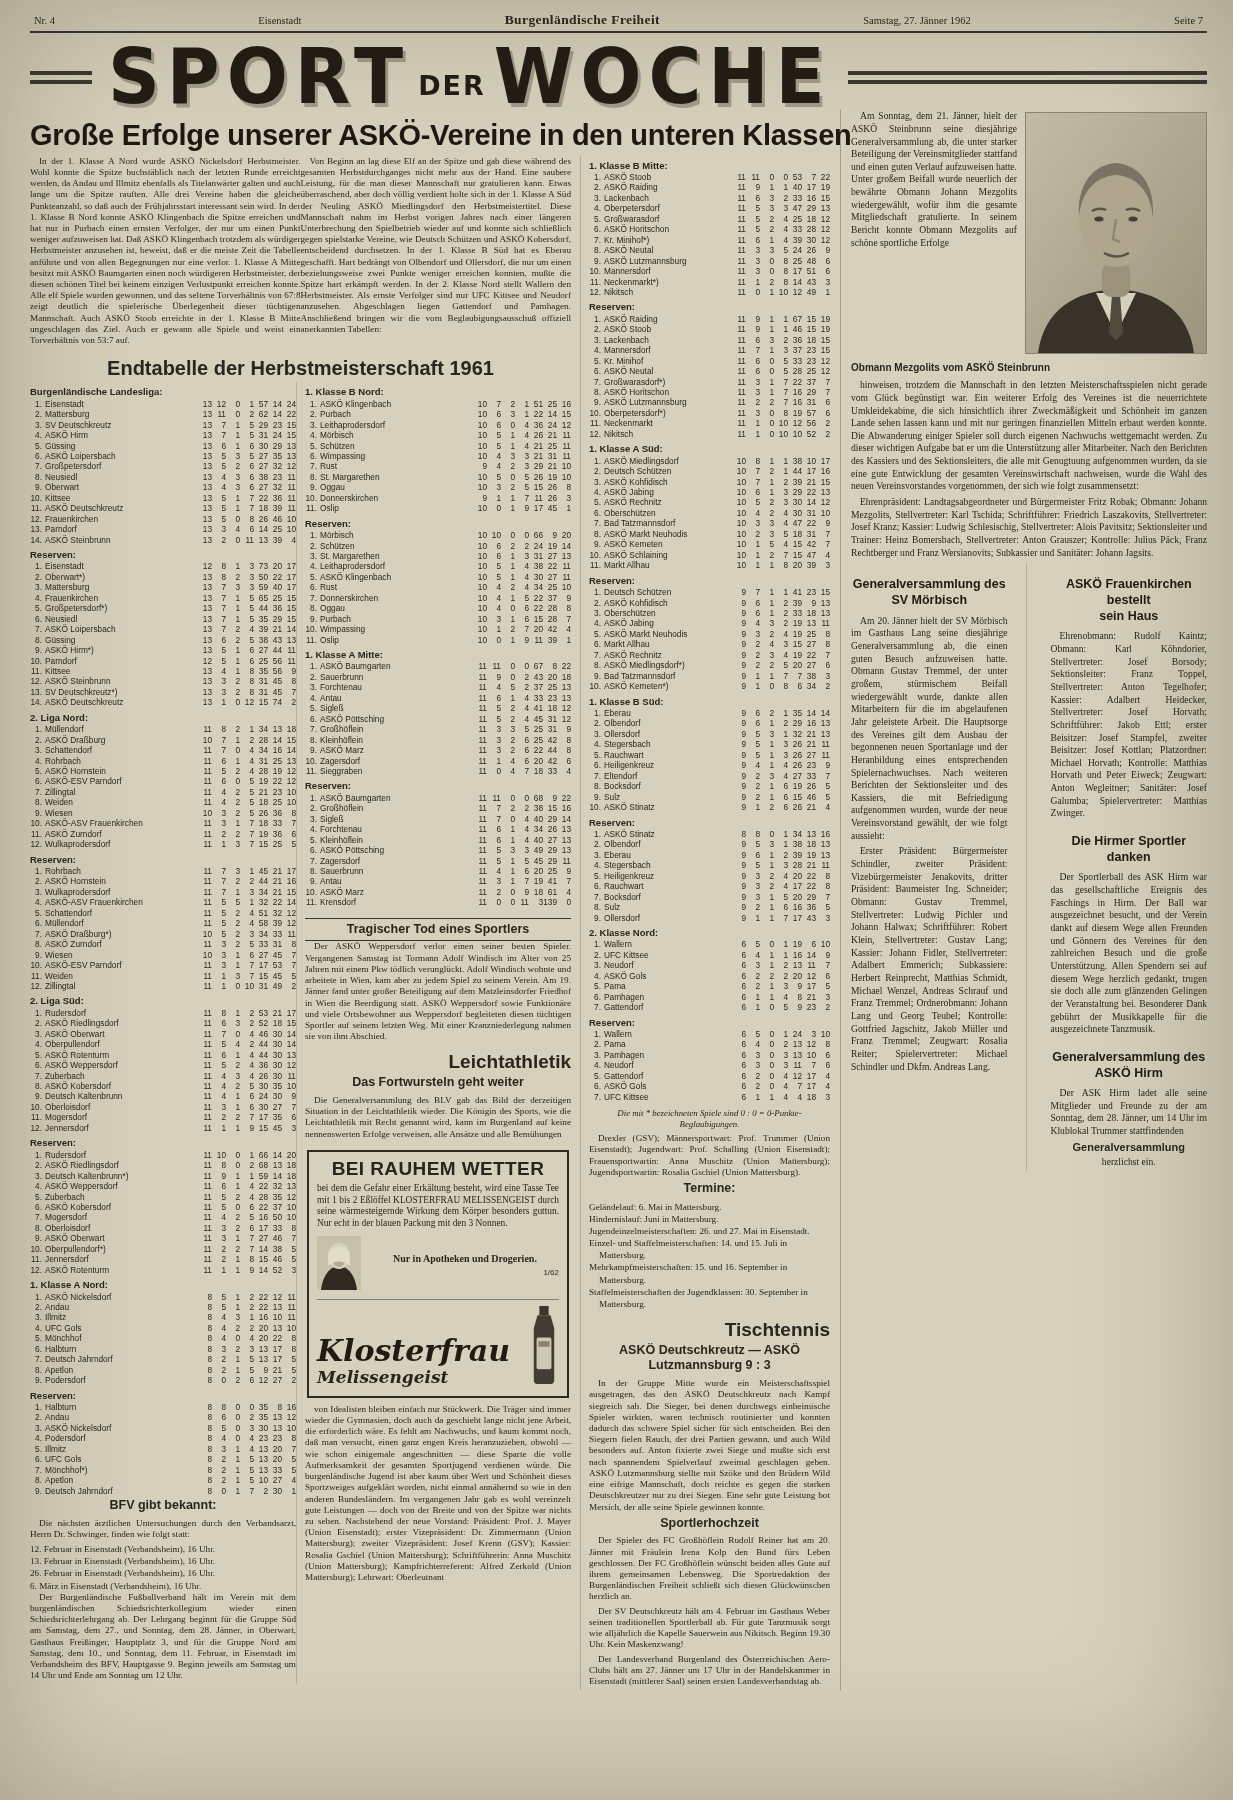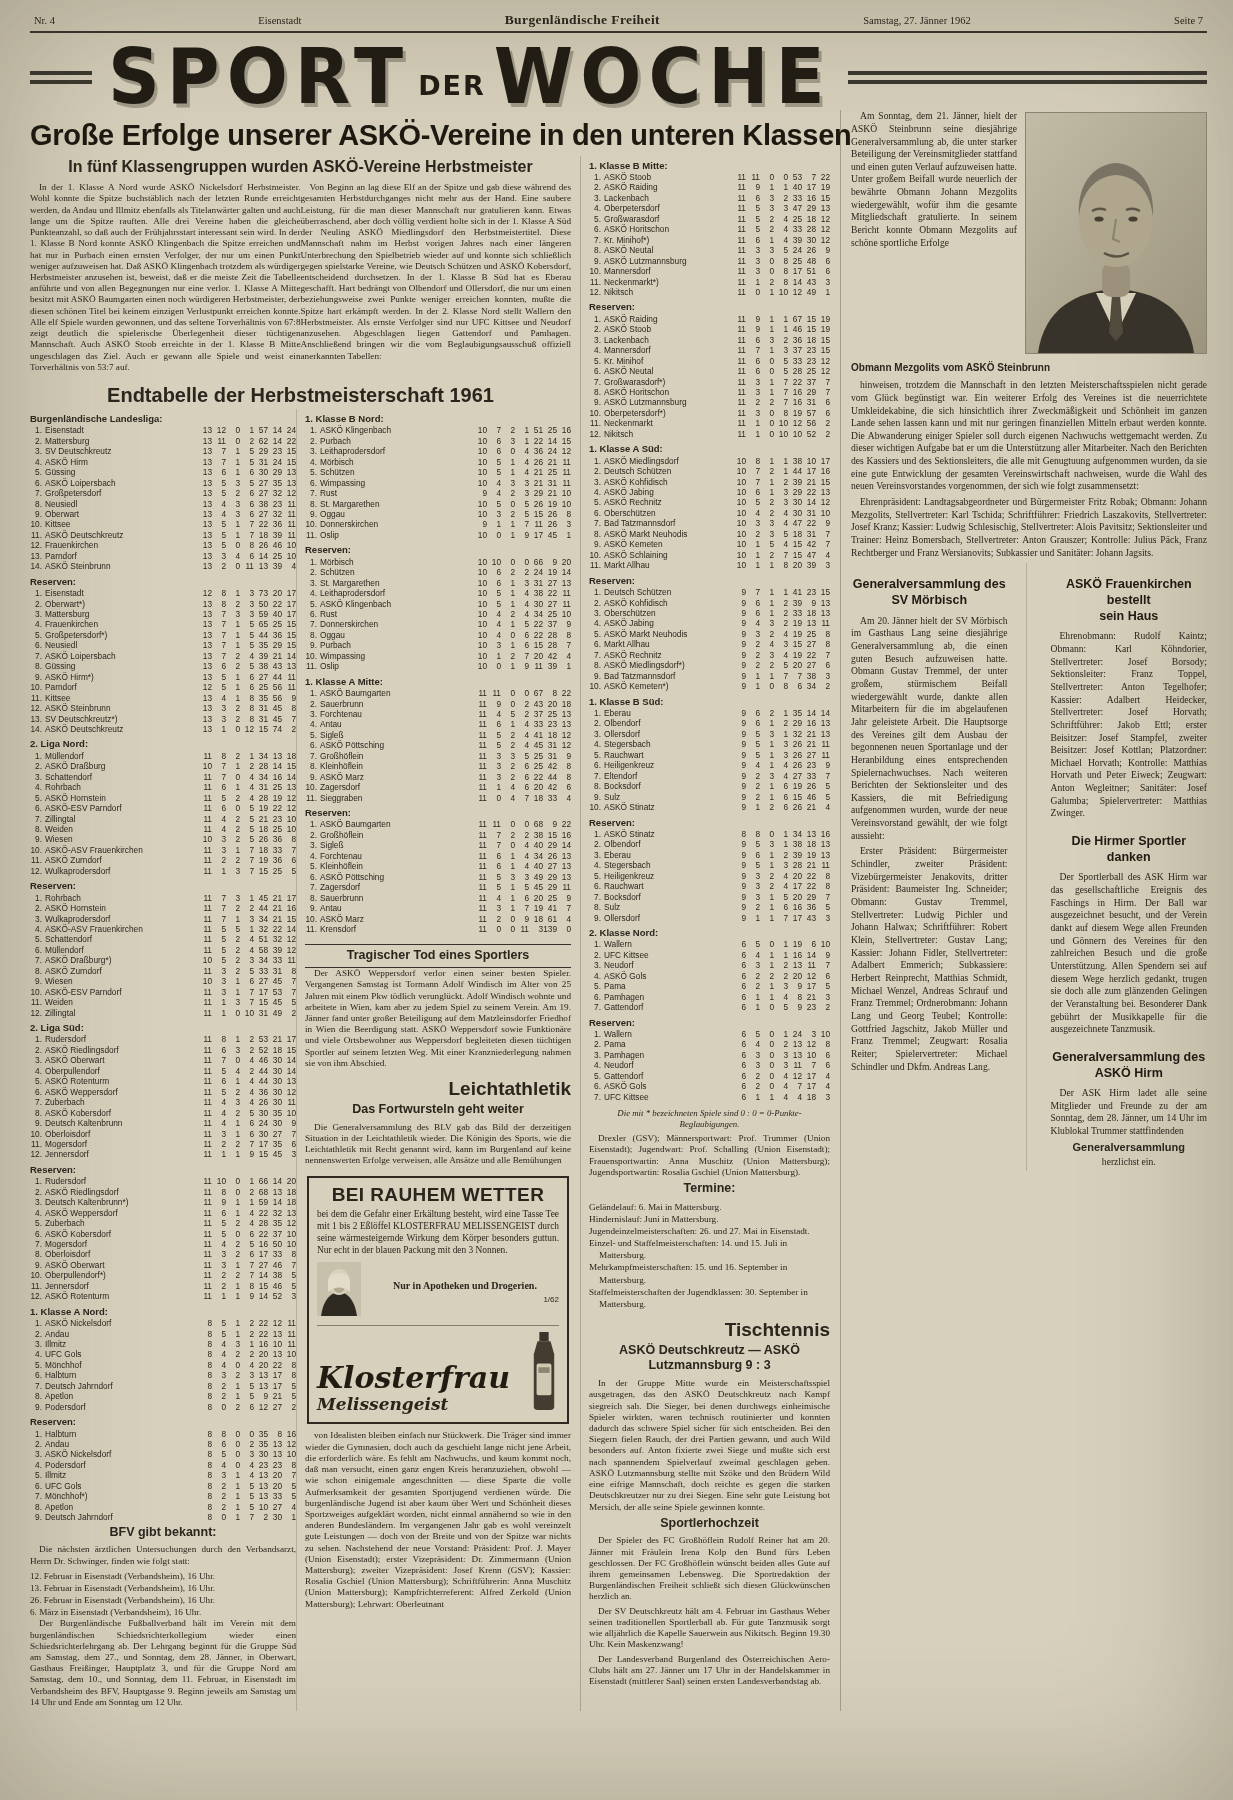--- a/index.html
+++ b/index.html
@@ -86,21 +86,20 @@
   </div>
 
   <div class="bodyrow">
 
     <div class="left-group">
       <h1 class="headline">Große Erfolge unserer ASKÖ-Vereine in den unteren Klassen</h1>
 
       <div class="row-lower">
 
         <div class="cols12">
-          <h2 class="subhead">In fünf Klassengruppen wurden ASKÖ-Vereine Herbstmeister</h2>
           <div class="lead-cols">
             <p class="para">In der 1. Klasse A Nord wurde ASKÖ Nickelsdorf Herbstmeister. Wohl konnte die Spitze buchstäblich nach der letzten Runde erreicht werden, da Andau und Illmitz ebenfalls als Titelanwärter galten und auch lange um die Spitze rauften. Alle drei Vereine haben die gleiche Punkteanzahl, so daß auch der Frühjahrsstart interessant sein wird. In der 1. Klasse B Nord konnte ASKÖ Klingenbach die Spitze erreichen und hat nur in Purbach einen ernsten Verfolger, der nur um einen Punkt weniger aufzuweisen hat. Daß ASKÖ Klingenbach trotzdem als würdiger Herbstmeister anzusehen ist, beweist, daß er die meiste Zeit die Tabelle anführte und von allen Begegnungen nur eine verlor. 1. Klasse A Mitte besitzt mit ASKÖ Baumgarten einen noch würdigeren Herbstmeister, der diesen schönen Titel bei keinem einzigen Verlustpunkt erreichen konnte. Alle elf Spiele wurden gewonnen, und das seltene Torverhältnis von 67:8 zeigt deutlich die spielerische Überlegenheit dieser tüchtigen Mannschaft. Auch ASKÖ Stoob erreichte in der 1. Klasse B Mitte ungeschlagen das Ziel. Auch er gewann alle Spiele und weist ein Torverhältnis von 53:7 auf.</p>
             <p class="para">Von Beginn an lag diese Elf an der Spitze und gab diese während des gesamten Herbstdurchganges nicht mehr aus der Hand. Eine saubere Leistung, für die man dieser Mannschaft nur gratulieren kann. Etwas überraschend, aber doch völlig verdient holte sich in der 1. Klasse A Süd der Neuling ASKÖ Miedlingsdorf den Herbstmeistertitel. Diese Mannschaft nahm im Herbst vorigen Jahres nach einer längeren Unterbrechung den Spielbetrieb wieder auf und konnte sich schließlich gegen spielstarke Vereine, wie Deutsch Schützen und ASKÖ Kobersdorf, entscheidend durchsetzen. In der 1. Klasse B Süd hat es Eberau geschafft. Hart bedrängt von Olbendorf und Ollersdorf, die nur um einen beziehungsweise zwei Punkte weniger erreichen konnten, mußte die Spitze hart erkämpft werden. In der 2. Klasse Nord stellt Wallern den Herbstmeister. Als ernste Verfolger sind nur UFC Kittsee und Neudorf anzusehen. Abgeschlagen liegen Gattendorf und Pamhagen. Anschließend bringen wir die vom Beglaubigungsausschuß offiziell anerkannten Tabellen:</p>
           </div>
           <h2 class="tables-title">Endtabelle der Herbstmeisterschaft 1961</h2>
 
           <div class="tables-row">
 
             <div class="col1">
               <div class="tbl-label">Burgenländische Landesliga:</div>

